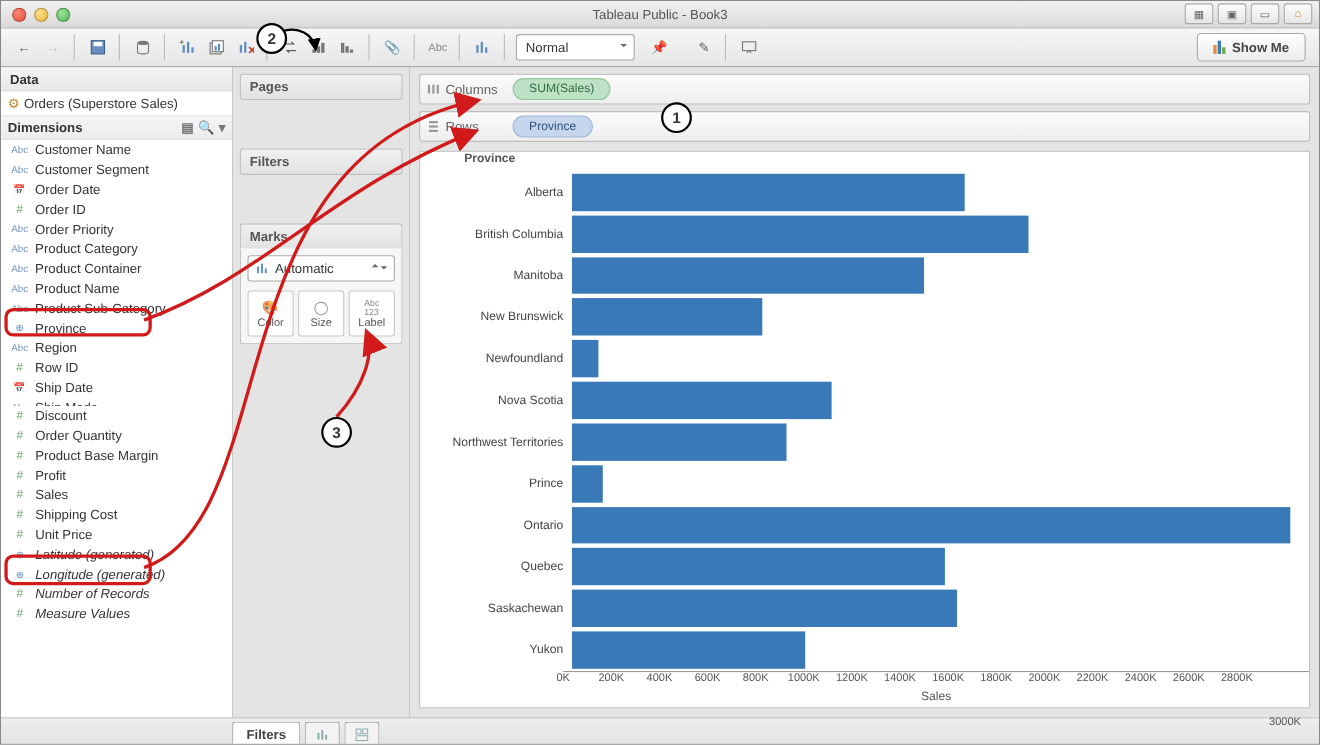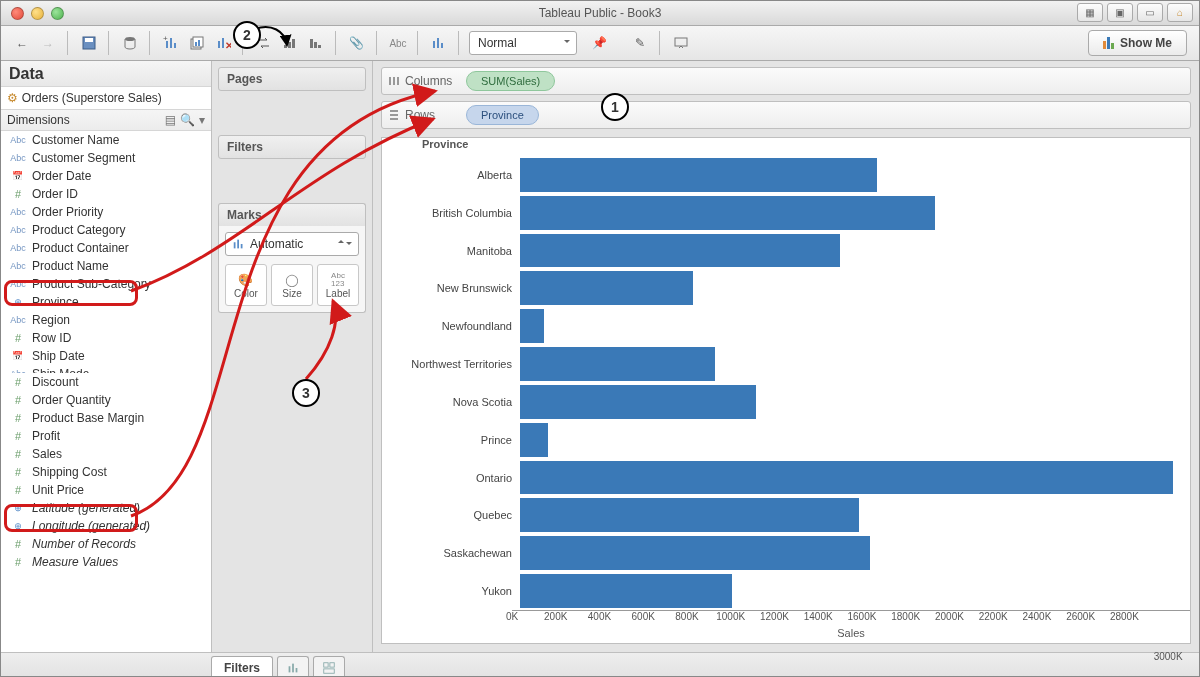--- a/index.html
+++ b/index.html
@@ -49,24 +49,24 @@
   .showme .mini-bars span:nth-child(1){height:8px;background:#e08a3a;}
   .showme .mini-bars span:nth-child(2){height:12px;}
   .showme .mini-bars span:nth-child(3){height:6px;background:#6aa84f;}
 
   
   .main{display:flex;height:calc(100% - 24px - 34px - 26px);}
   .left{width:210px;flex:0 0 210px;border-right:1px solid var(--border);background:#fff;display:flex;flex-direction:column;overflow:hidden;}
   .mid{width:160px;flex:0 0 160px;background:var(--panel-dark);border-right:1px solid var(--border);display:flex;flex-direction:column;}
   .right{flex:1;background:var(--panel-dark);display:flex;flex-direction:column;}
 
-  .left h3{margin:0;padding:4px 8px 3px;font-size:16px;font-weight:bold;background:linear-gradient(#f5f5f5,#e8e8e8);border-bottom:1px solid var(--border-light);}
+  .left h3{margin:0;padding:4px 8px 3px;font-size:12px;font-weight:bold;background:linear-gradient(#f5f5f5,#e8e8e8);border-bottom:1px solid var(--border-light);}
   .data-source{padding:4px 6px;border-bottom:1px solid var(--border-light);display:flex;align-items:center;gap:4px;}
   .data-source .icon{color:#c78a2e;}
-  .dim-header{display:flex;align-items:center;justify-content:space-between;padding:3px 6px;border-bottom:1px solid var(--border-light);font-weight:normal;background:linear-gradient(#f5f5f5,#ececec);}
+  .dim-header{display:flex;align-items:center;justify-content:space-between;padding:3px 6px;border-bottom:1px solid var(--border-light);font-weight:bold;background:linear-gradient(#f5f5f5,#ececec);}
   .dim-header .tools{display:flex;gap:4px;color:#777;}
   .fieldlist{overflow:auto;flex:0 0 auto;}
   .fieldlist.dim{height:242px;}
   .field{display:flex;align-items:center;gap:5px;padding:1px 8px;line-height:16px;white-space:nowrap;}
   .field .ftype{width:18px;font-size:9px;text-align:center;color:#7596c2;}
   .field .ftype.hash{color:#6b9e6b;font-size:11px;}
   .field .ftype.date{color:#7596c2;}
   .field .ftype.globe{color:#5a8dc8;}
   .field em{font-style:italic;}
 
@@ -457,29 +457,29 @@
                 <div class="bar" style="width:25.81%;"></div>
               </div>
             </div>
             <div class="row">
               <div class="lab">Newfoundland</div>
               <div class="barcell">
                 <div class="bar" style="width:3.55%;"></div>
               </div>
             </div>
             <div class="row">
+              <div class="lab">Nova Scotia</div>
+              <div class="barcell">
+                <div class="bar" style="width:35.16%;"></div>
+              </div>
+            </div>
+            <div class="row">
               <div class="lab">Northwest Territories</div>
               <div class="barcell">
                 <div class="bar" style="width:29.03%;"></div>
-              </div>
-            </div>
-            <div class="row">
-              <div class="lab">Nova Scotia</div>
-              <div class="barcell">
-                <div class="bar" style="width:35.16%;"></div>
               </div>
             </div>
             <div class="row">
               <div class="lab">Prince</div>
               <div class="barcell">
                 <div class="bar" style="width:4.19%;"></div>
               </div>
             </div>
             <div class="row">
               <div class="lab">Ontario</div>

